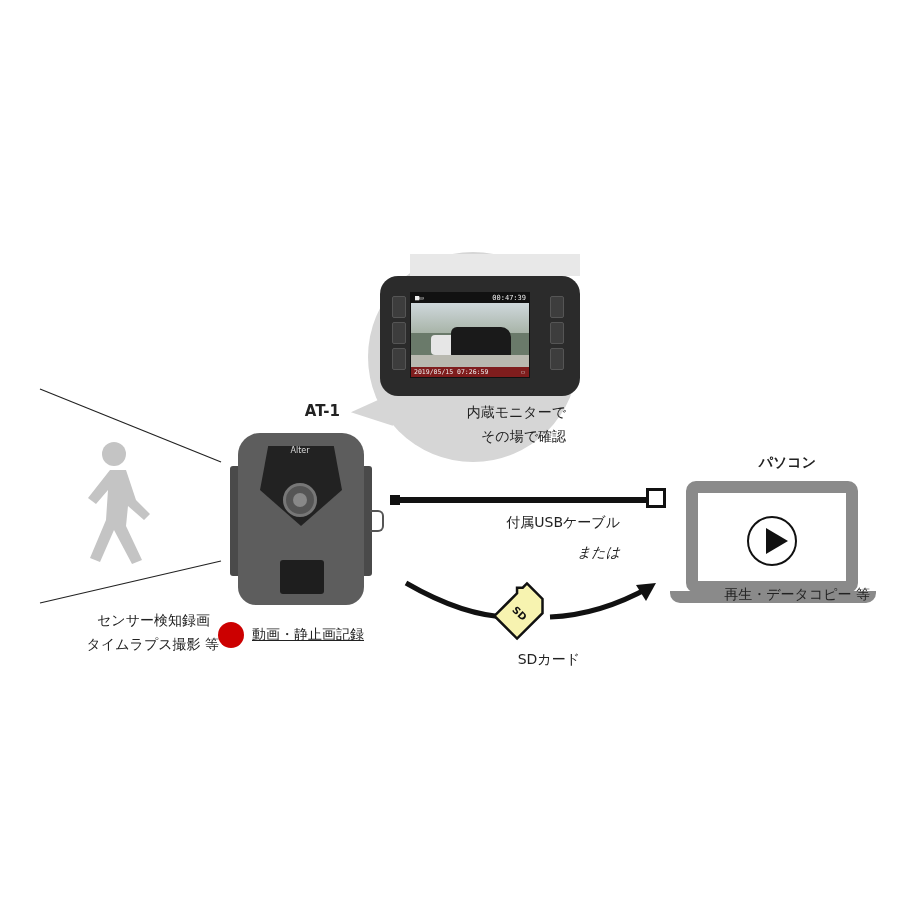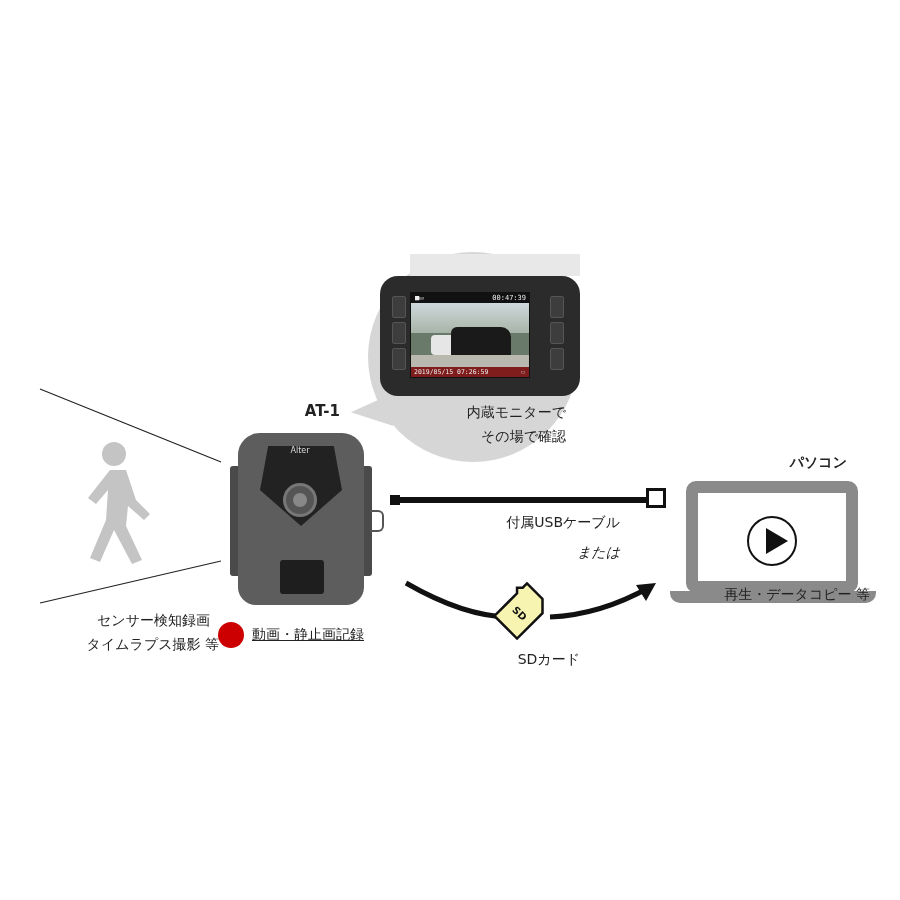--- a/index.html
+++ b/index.html
@@ -125,18 +125,18 @@
   <polygon points="256,8 236,10 246,26" fill="#111"></polygon>
 </svg>
 <svg class="abs" style="left:492px;top:578px;" width="60" height="66" viewBox="0 0 60 66">
   <g transform="rotate(45 30 33)">
     <path d="M14 10 L36 10 L46 20 L46 56 L14 56 L14 24 L10 20 L14 16 Z" fill="#f7f3b0" stroke="#111" stroke-width="2.5"></path>
     <text x="30" y="40" font-size="10" font-weight="bold" text-anchor="middle" fill="#111" font-family="DejaVu Sans, sans-serif">SD</text>
   </g>
 </svg>
 <div class="abs txt center" style="left:460px;top:651px;width:120px;">SDカード</div>
 
-<div class="abs txt center bold" style="left:747px;top:454px;width:100px;font-size:14px;">パソコン</div>
+<div class="abs txt center bold" style="left:716px;top:454px;width:100px;font-size:14px;">パソコン</div>
 <div class="abs laptop-screen"></div>
 <div class="abs laptop-base"></div>
 <div class="abs play-circle"></div>
 <div class="abs play-tri"></div>
 <div class="abs txt center" style="left:680px;top:586px;width:190px;">再生・データコピー 等</div>
 
 </body></html>

